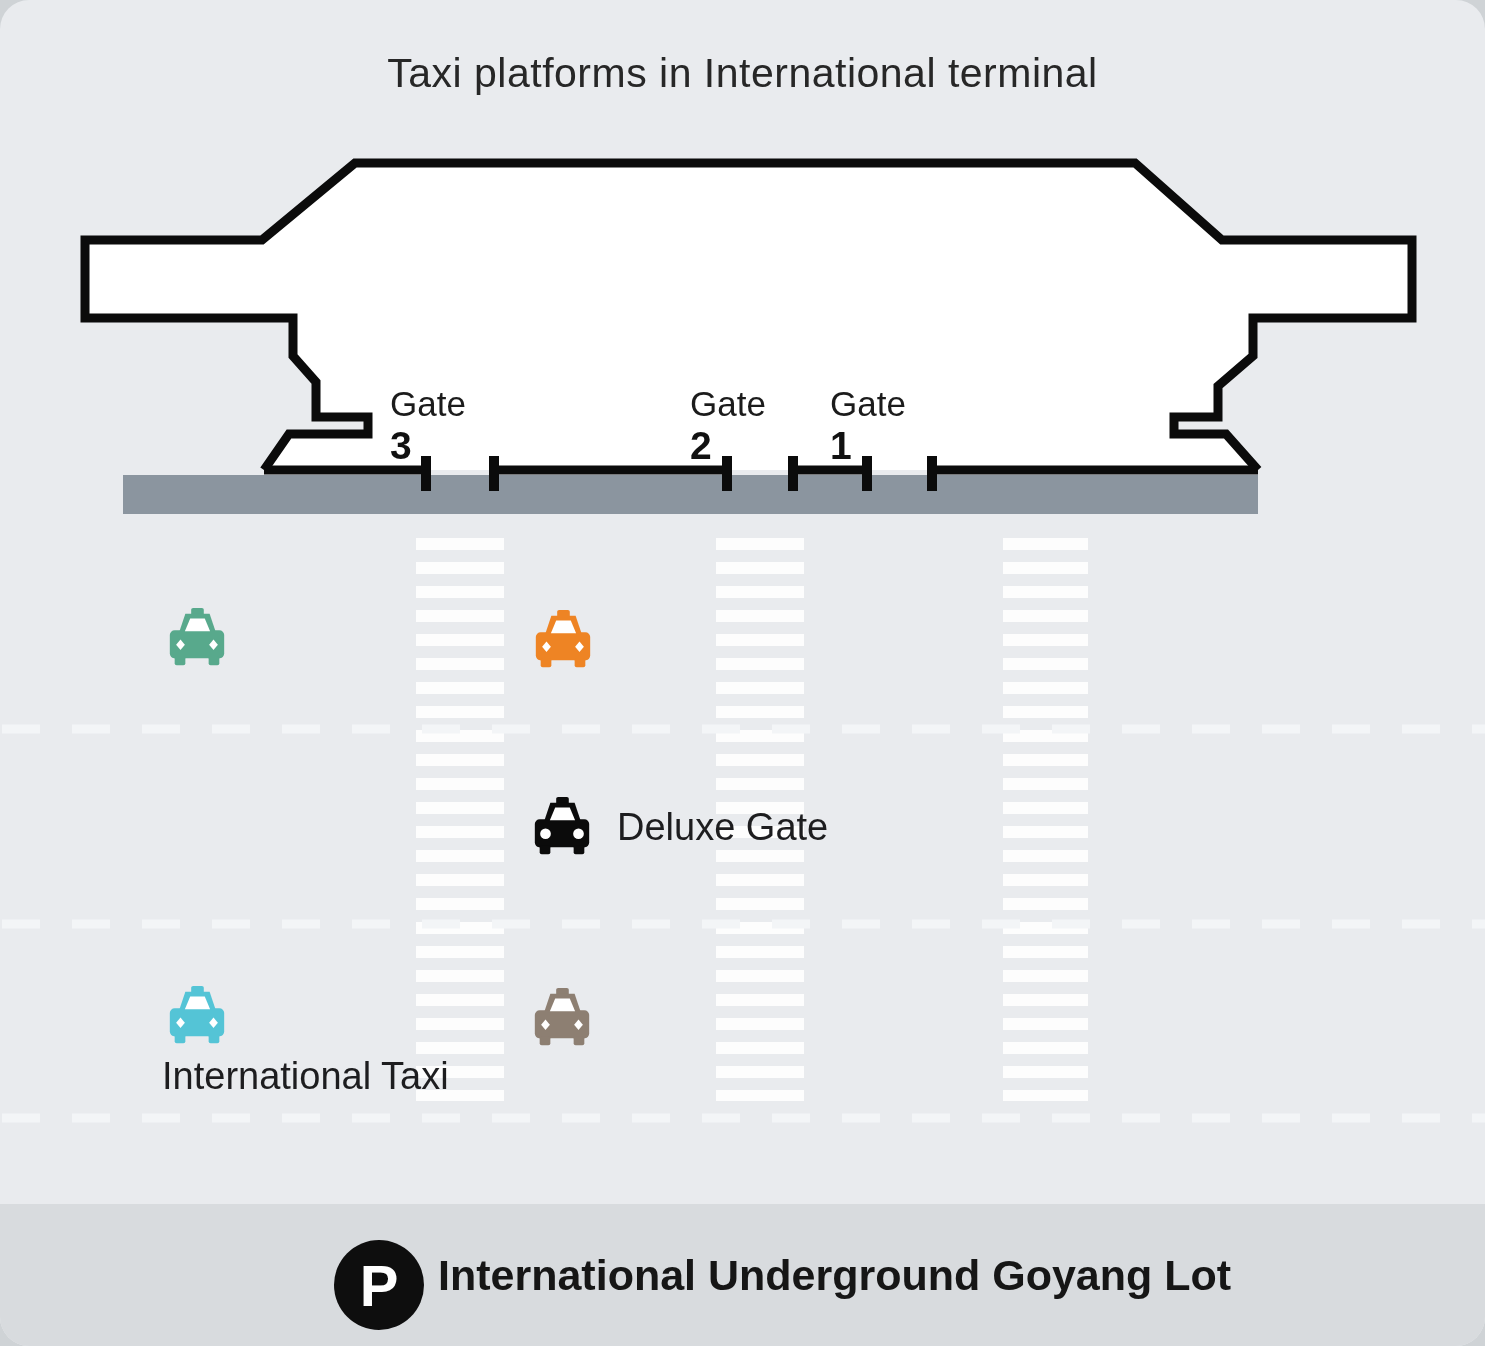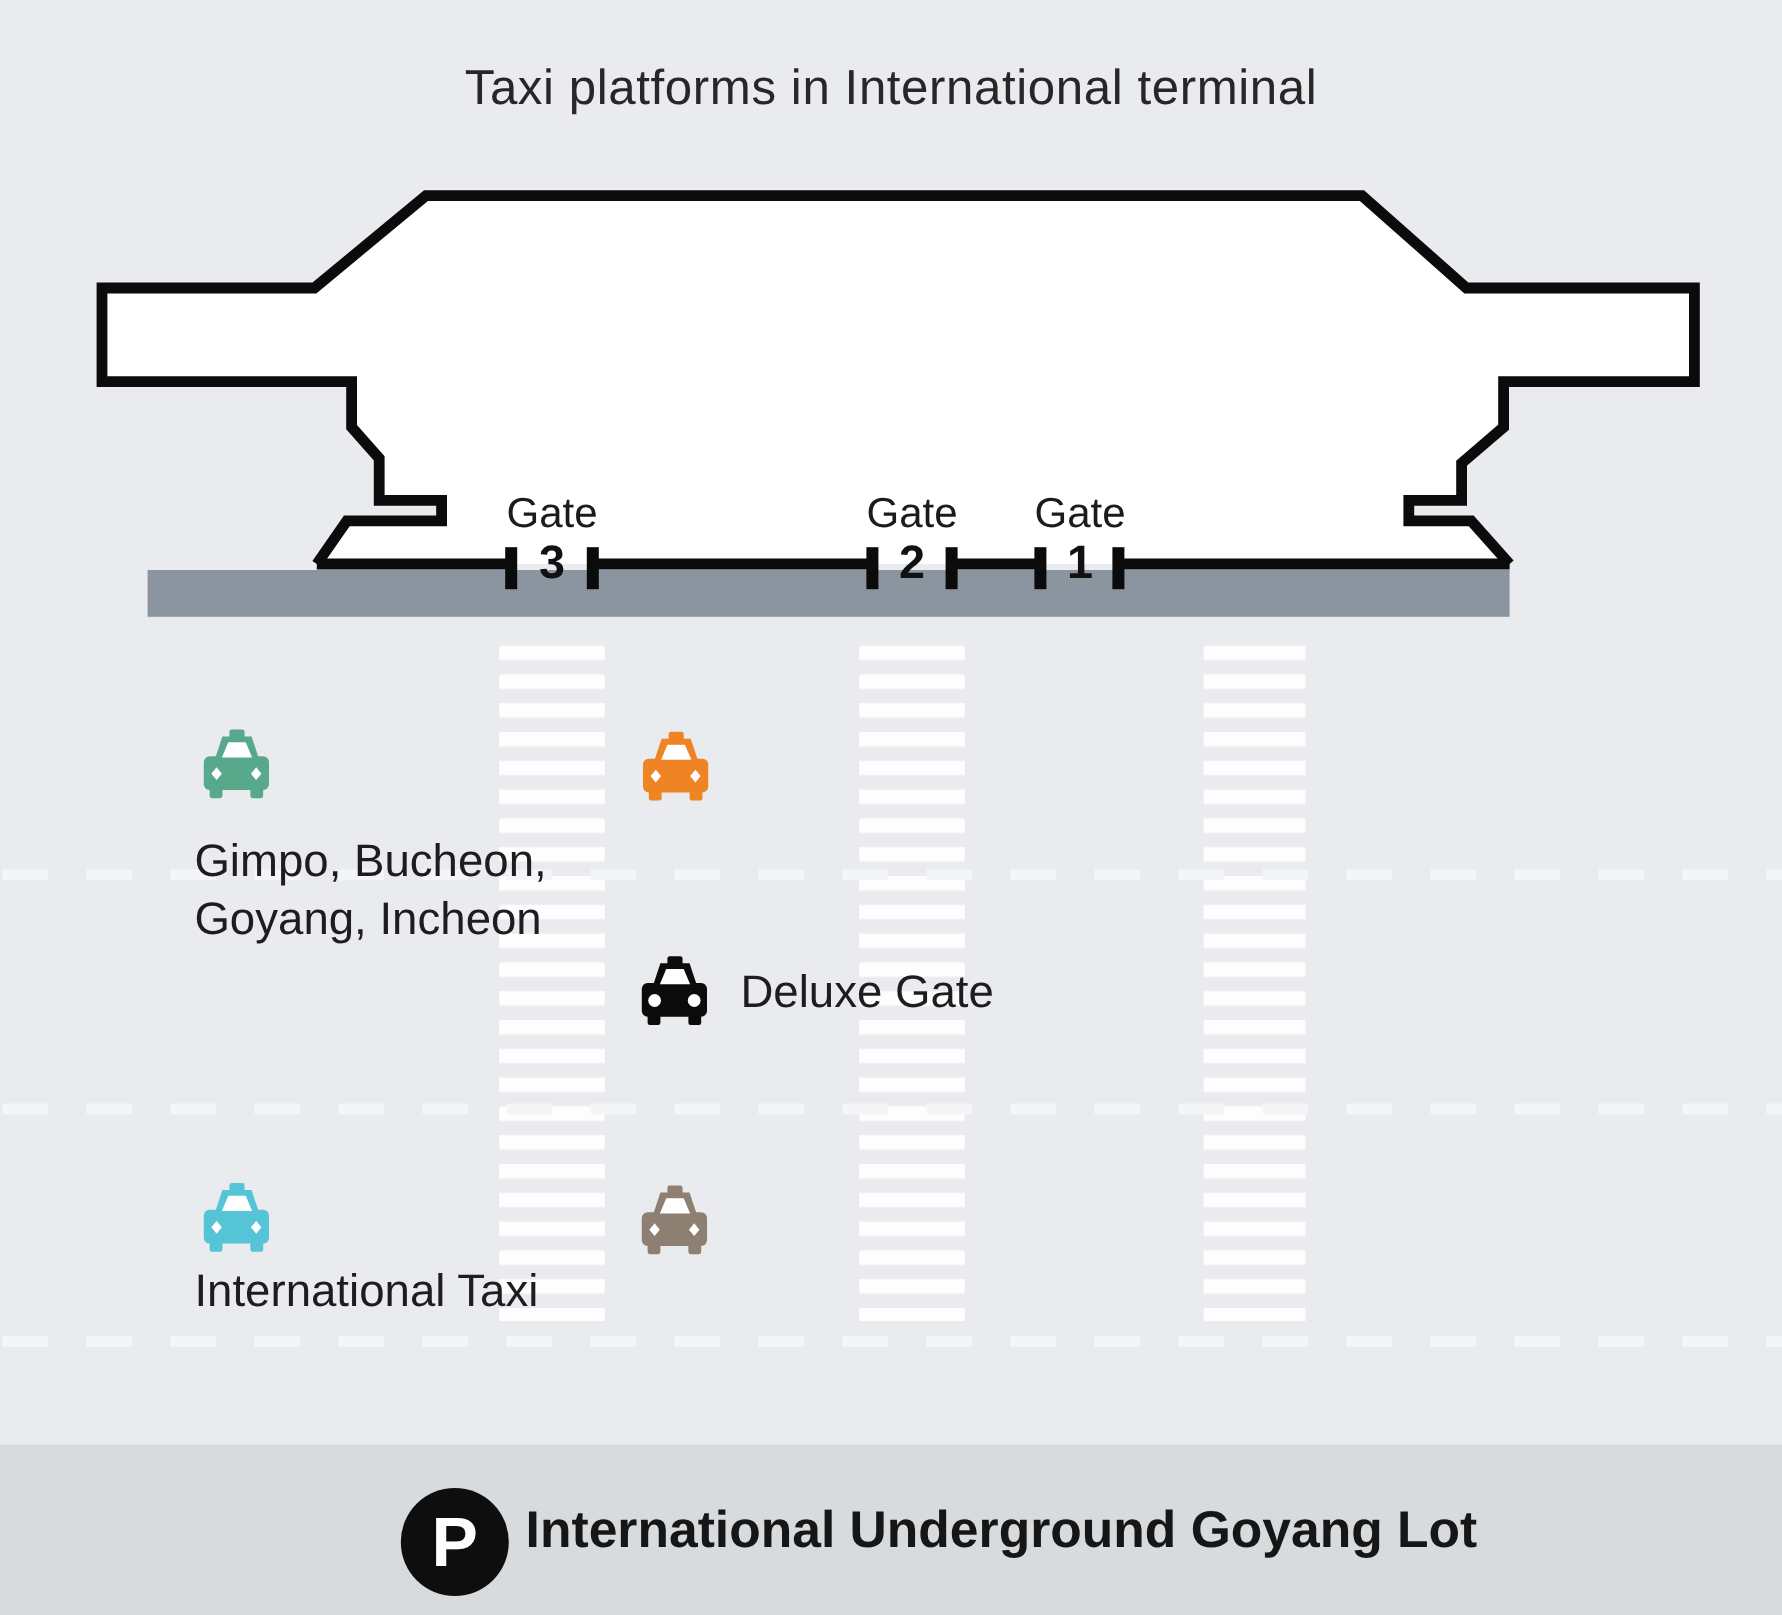--- a/index.html
+++ b/index.html
@@ -3,35 +3,35 @@
 <meta charset="utf-8">
 <style>
   html,body{margin:0;padding:0;background:#cfd3d6;}
   .canvas{
     position:relative;
     width:1485px;height:1346px;
     background:#e9ebee;
     overflow:hidden;
     font-family:"Liberation Sans","DejaVu Sans",sans-serif;
     color:#1c1c1e;
+    border-radius:29px;
   }
   .abs{position:absolute;}
   .title{
     left:0;right:0;top:50px;
     text-align:center;
     font-size:41px;
     color:#272727;
     letter-spacing:0.5px;
   }
   svg.map{left:0;top:0;}
   .gate-label{
     width:140px;
-    text-align:center;
+    text-align:left;
     line-height:1.0;
-    margin-top:24px;
   }
   .gate-word{font-size:35px;color:#1b1b1b;display:block;}
   .gate-num{font-size:39px;font-weight:bold;color:#111;display:block;margin-top:5px;}
   .legend-label{
     font-size:38px;
     color:#1d1d1f;
     white-space:nowrap;
   }
   .legend-multiline{
     font-size:38px;
@@ -128,24 +128,20 @@
       <rect x="28" y="0" width="13" height="10" rx="2"></rect>
       <polygon points="15,27 22,6 47,6 54,27"></polygon>
       <rect x="6" y="23" width="56" height="29" rx="5"></rect>
       <rect x="11" y="50" width="11" height="9" rx="2"></rect>
       <rect x="46" y="50" width="11" height="9" rx="2"></rect>
     </g>
     <polygon points="21.5,24 27,11 42,11 47.5,24" fill="#ffffff"></polygon>
     <path d="M17,32.5 L21.5,38 L17,43.5 L12.5,38 Z" fill="#ffffff"></path>
     <path d="M51,32.5 L55.5,38 L51,43.5 L46.5,38 Z" fill="#ffffff"></path>
   </svg>
-  <div class="abs legend-multiline" style="left:162px;top:694px;">
-    <div>Gimpo, Bucheon,</div>
-    <div>Goyang, Incheon</div>
-  </div>
 
   <svg class="abs taxi-icon" style="left:530px;top:608px;" width="66" height="62" viewBox="0 0 68 60">
     <g fill="#ee8424">
       <rect x="28" y="0" width="13" height="10" rx="2"></rect>
       <polygon points="15,27 22,6 47,6 54,27"></polygon>
       <rect x="6" y="23" width="56" height="29" rx="5"></rect>
       <rect x="11" y="50" width="11" height="9" rx="2"></rect>
       <rect x="46" y="50" width="11" height="9" rx="2"></rect>
     </g>
     <polygon points="21.5,24 27,11 42,11 47.5,24" fill="#ffffff"></polygon>

